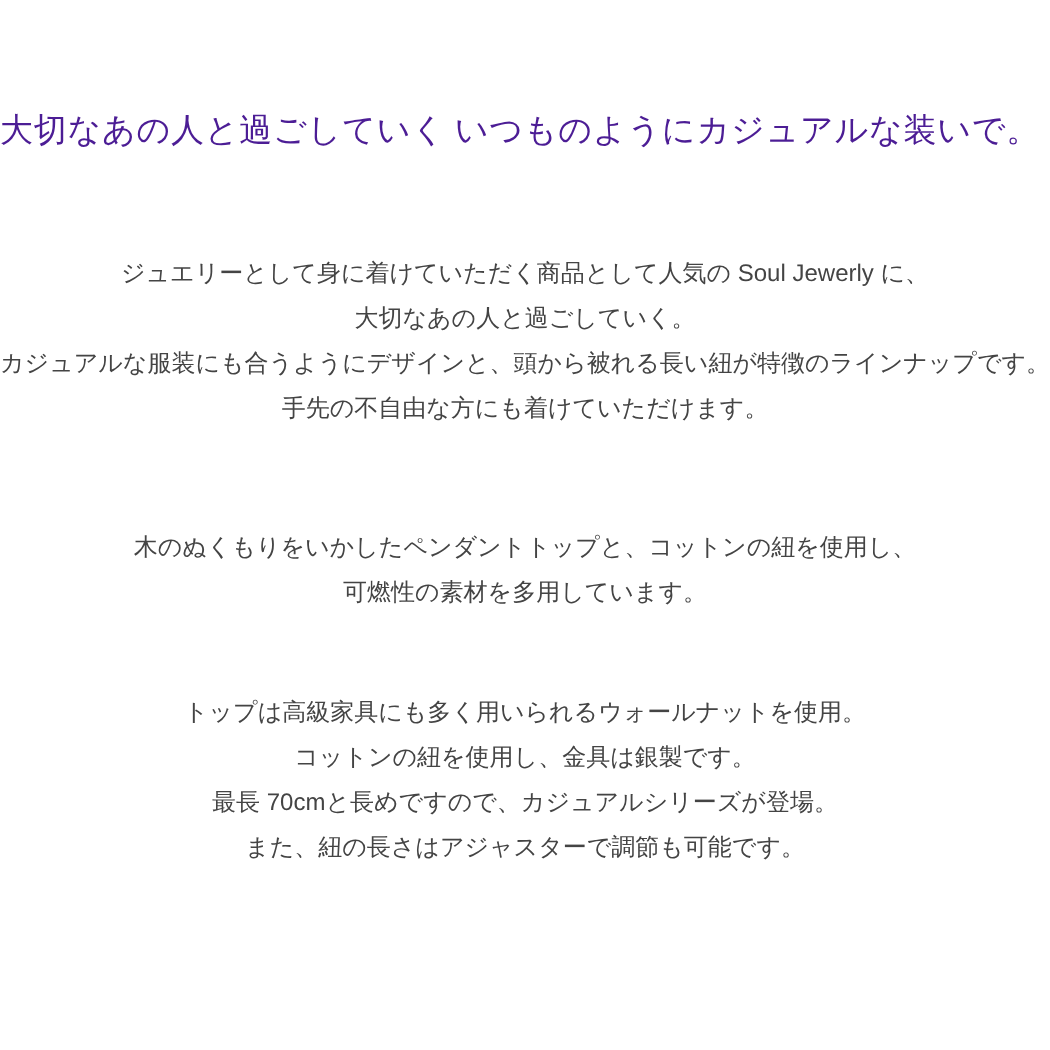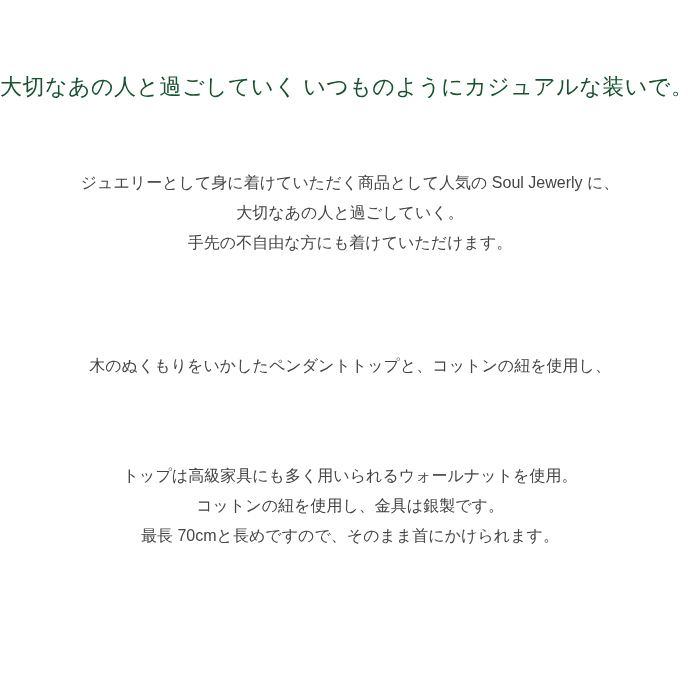--- a/index.html
+++ b/index.html
@@ -18,21 +18,21 @@
   .heading {
     position: absolute;
     top: 70px;
     left: 0;
     width: 672px;
     text-align: center;
     font-family: "Liberation Serif", "DejaVu Serif", serif;
     font-size: 22px;
     font-weight: 400;
     line-height: 34px;
-    color: #14532d;
+    color: #4c1d95;
     letter-spacing: 0.5px;
     white-space: nowrap;
   }
   .para {
     position: absolute;
     left: 0;
     width: 700px;
     text-align: center;
     font-size: 16px;
     font-weight: 400;
@@ -49,26 +49,29 @@
 </head>
 <body>
 
 <div class="page">
 
   <div class="heading">大切なあの人と過ごしていく いつものようにカジュアルな装いで。</div>
 
   <div class="para para-1">
     <div class="line">ジュエリーとして身に着けていただく商品として人気の Soul Jewerly に、</div>
     <div class="line">大切なあの人と過ごしていく。</div>
+    <div class="line">カジュアルな服装にも合うようにデザインと、頭から被れる長い紐が特徴のラインナップです。</div>
     <div class="line">手先の不自由な方にも着けていただけます。</div>
   </div>
 
   <div class="para para-2">
     <div class="line">木のぬくもりをいかしたペンダントトップと、コットンの紐を使用し、</div>
+    <div class="line">可燃性の素材を多用しています。</div>
   </div>
 
   <div class="para para-3">
     <div class="line">トップは高級家具にも多く用いられるウォールナットを使用。</div>
     <div class="line">コットンの紐を使用し、金具は銀製です。</div>
-    <div class="line">最長 70cmと長めですので、そのまま首にかけられます。</div>
+    <div class="line">最長 70cmと長めですので、カジュアルシリーズが登場。</div>
+    <div class="line">また、紐の長さはアジャスターで調節も可能です。</div>
   </div>
 
 </div>
 
 </body></html>

